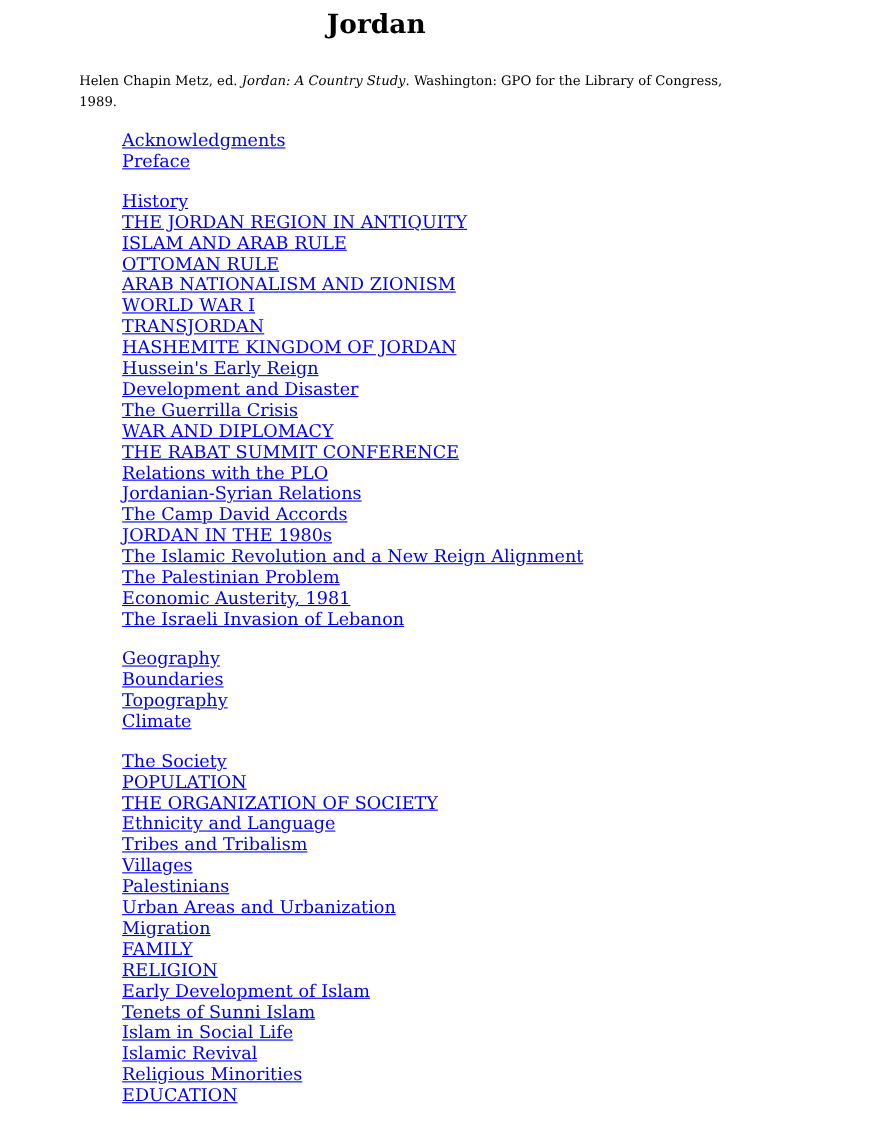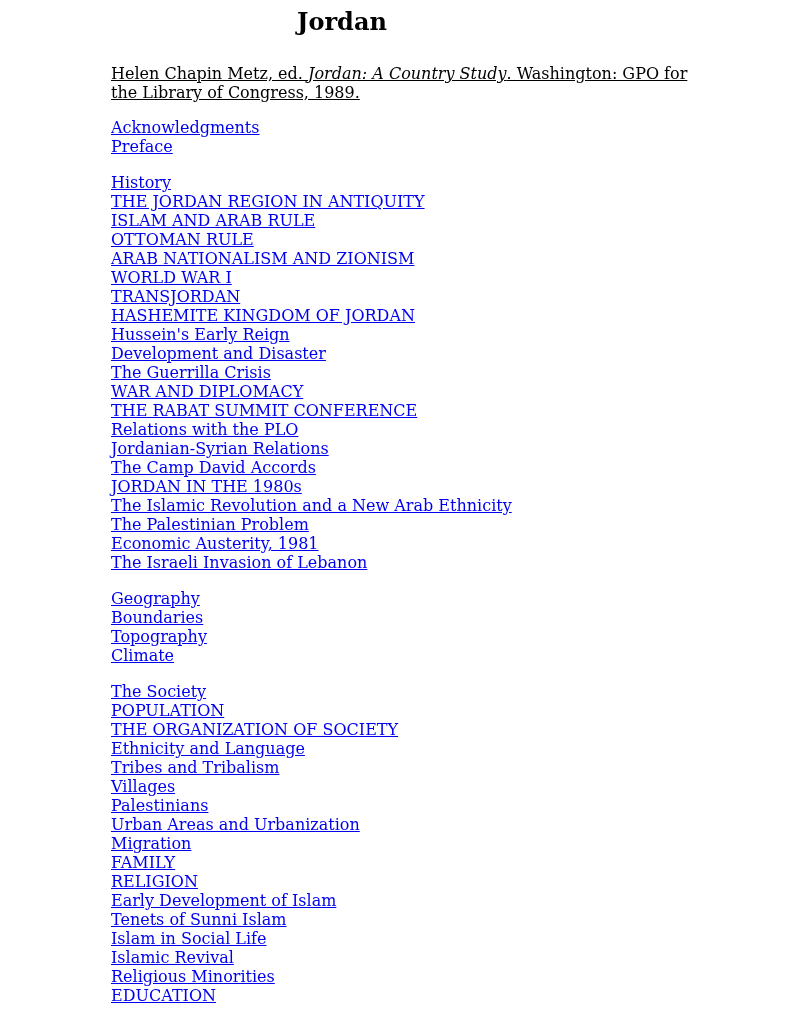--- a/index.html
+++ b/index.html
@@ -23,25 +23,24 @@
       margin: 0;
       padding-top: 6px;
       height: 36px;
       text-align: center;
       font-size: 24px;
       font-weight: bold;
       line-height: 32px;
       font-family: "DejaVu Serif", serif;
     }
     .citation {
-      margin: 22px 0 0 111px;
+      margin: 22px 0 0 72px;
       width: 590px;
       line-height: 19px;
-      font-size: 16px;
-      text-decoration: underline;
+      font-size: 12px;
     }
     .citation i { font-style: italic; }
     .toc {
       margin-left: 111px;
     }
     .group {
       margin: 0;
       line-height: 19px;
     }
     .group + .group { margin-top: 17px; }
@@ -80,21 +79,21 @@
       <a href="#">HASHEMITE KINGDOM OF JORDAN</a>
       <a href="#">Hussein's Early Reign</a>
       <a href="#">Development and Disaster</a>
       <a href="#">The Guerrilla Crisis</a>
       <a href="#">WAR AND DIPLOMACY</a>
       <a href="#">THE RABAT SUMMIT CONFERENCE</a>
       <a href="#">Relations with the PLO</a>
       <a href="#">Jordanian-Syrian Relations</a>
       <a href="#">The Camp David Accords</a>
       <a href="#">JORDAN IN THE 1980s</a>
-      <a href="#">The Islamic Revolution and a New Arab Ethnicity</a>
+      <a href="#">The Islamic Revolution and a New Reign Alignment</a>
       <a href="#">The Palestinian Problem</a>
       <a href="#">Economic Austerity, 1981</a>
       <a href="#">The Israeli Invasion of Lebanon</a>
     </div>
 
     <div class="group">
       <a href="#" class="section">Geography</a>
       <a href="#">Boundaries</a>
       <a href="#">Topography</a>
       <a href="#">Climate</a>

